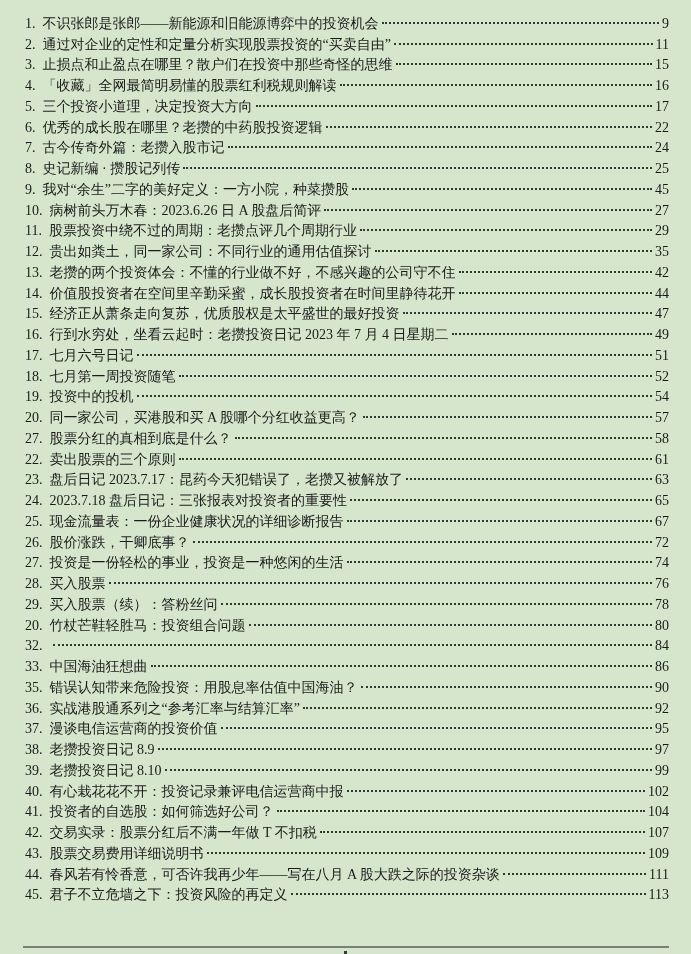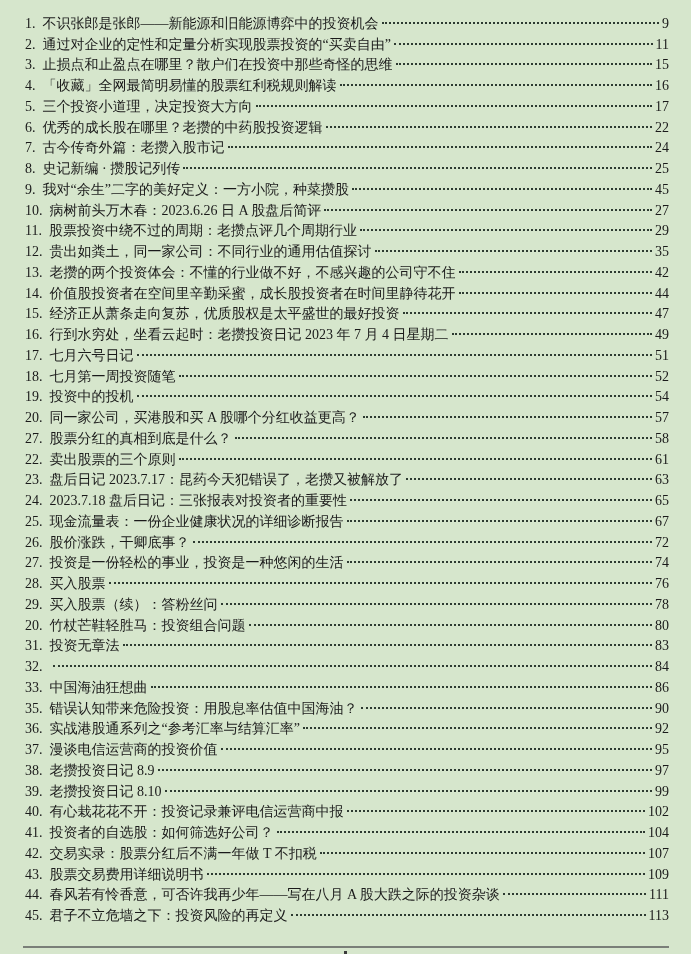--- a/index.html
+++ b/index.html
@@ -275,26 +275,20 @@
     <span class="page">78</span>
   </div>
 
   <div class="row">
     <span class="num">20.</span>
     <span class="title">竹杖芒鞋轻胜马：投资组合问题</span>
     <span class="leader"></span>
     <span class="page">80</span>
   </div>
 
-  <div class="row">
-    <span class="num">31.</span>
-    <span class="title">投资无章法</span>
-    <span class="leader"></span>
-    <span class="page">83</span>
-  </div>
 
   <div class="row">
     <span class="num">32.</span>
     <span class="leader"></span>
     <span class="page">84</span>
   </div>
 
   <div class="row">
     <span class="num">33.</span>
     <span class="title">中国海油狂想曲</span>

